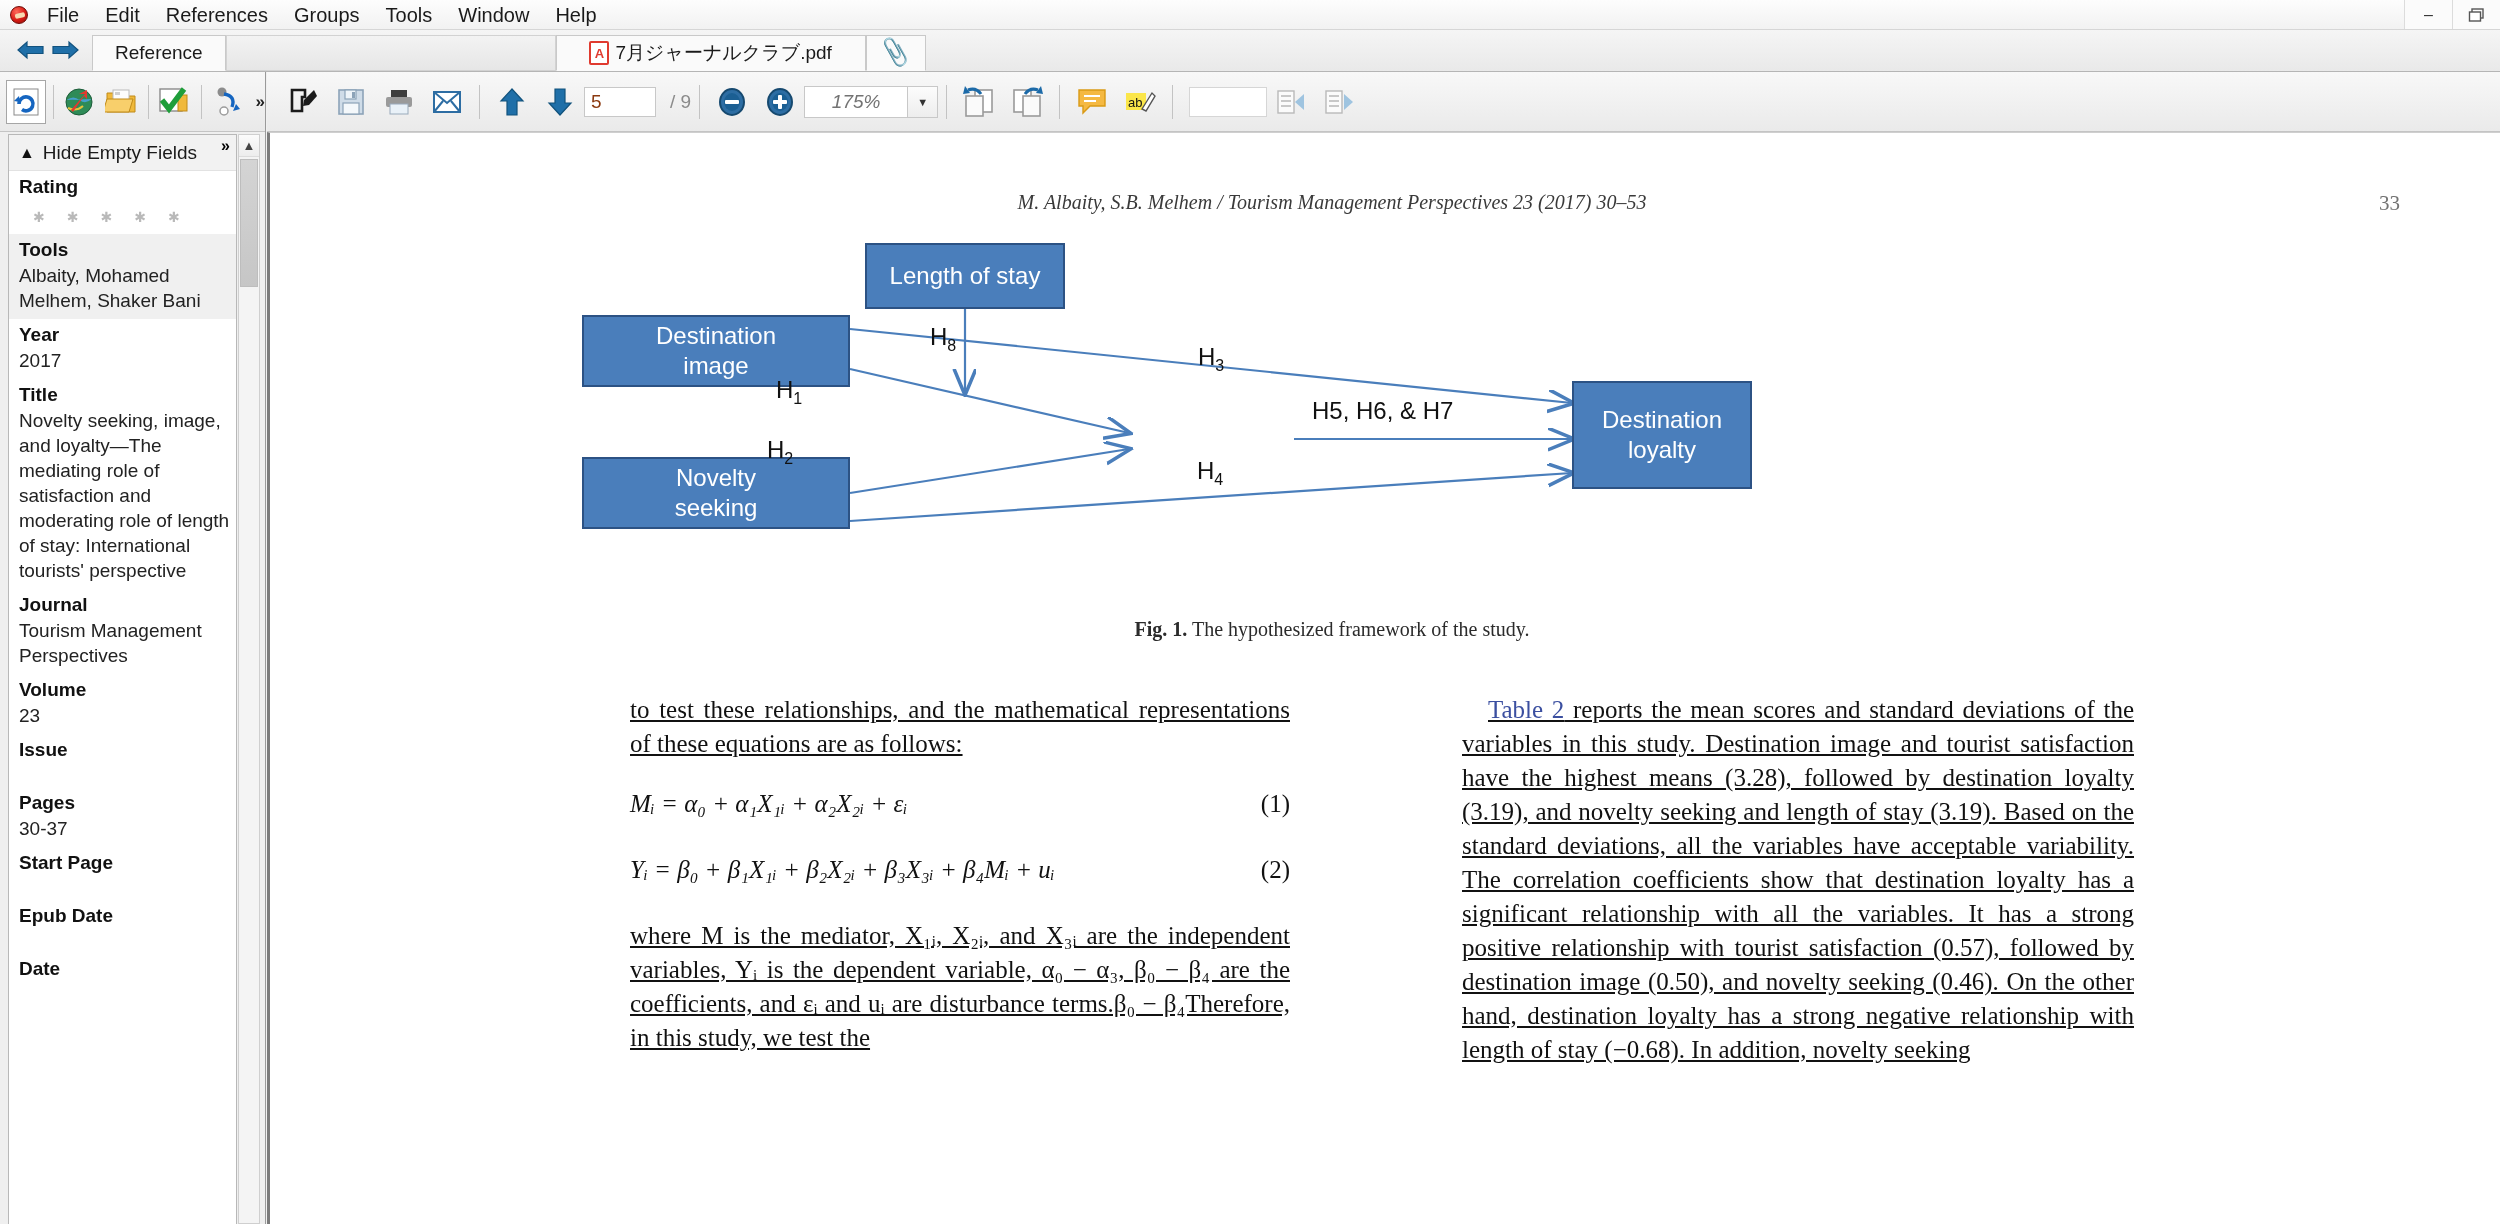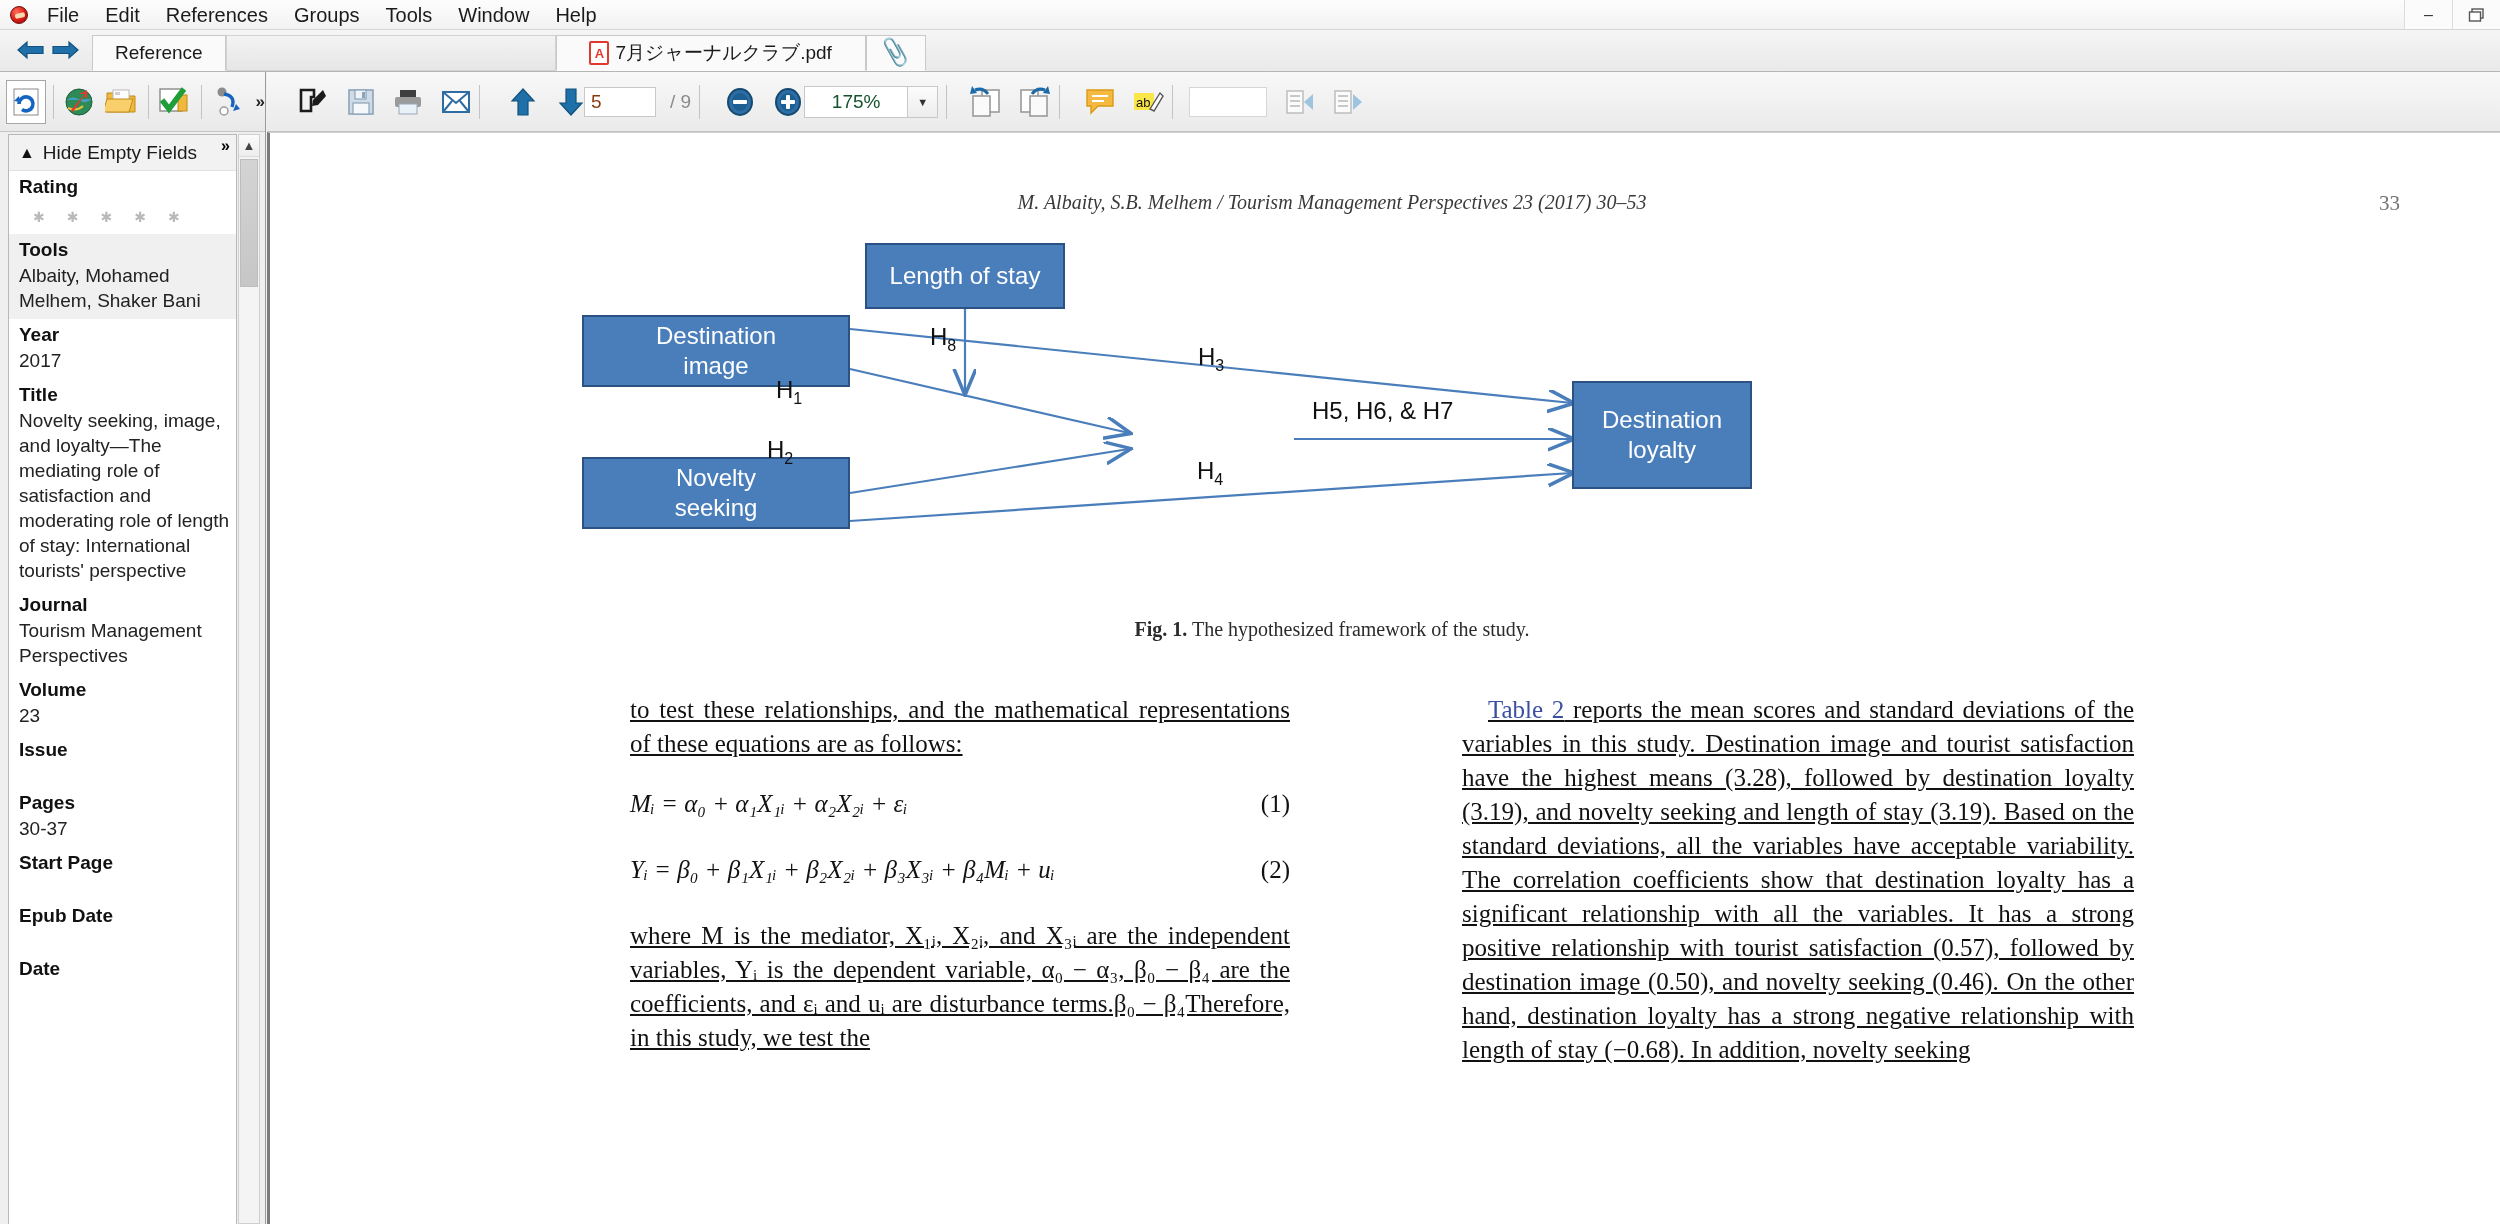--- a/index.html
+++ b/index.html
@@ -136,32 +136,32 @@
   
   .pdfpane {
     position: absolute; left: 267px; top: 72px; right: 0; bottom: 0;
     background: #f0f0f0;
   }
   .pdftoolbar {
     height: 60px; display: flex; align-items: center; padding-left: 12px;
     background: linear-gradient(#f8f8f8, #eaeaea);
     border-bottom: 1px solid #c4c4c4;
   }
-  .pbtn { width: 48px; height: 46px; display: flex; align-items: center; justify-content: flex-end; }
+  .pbtn { width: 48px; height: 46px; display: flex; align-items: center; justify-content: center; }
   .p-sep { width: 1px; height: 34px; background: #c3c3c3; margin: 0 8px; }
   .pagebox {
     width: 72px; height: 30px; background: #fff; border: 1px solid #c8c8c8;
     display: flex; align-items: center; padding-left: 6px;
     font-size: 19px; color: #8b3a10;
   }
   .pagetotal { font-size: 19px; color: #8a8a8a; margin-left: 14px; }
   .zoombox {
     width: 104px; height: 32px; background: #fff; border: 1px solid #c8c8c8;
     display: flex; align-items: center; justify-content: center;
-    font-size: 19px; color: #14532d;
+    font-size: 19px; color: #737373; font-style: italic;
   }
   .zoomdd {
     width: 30px; height: 32px; border: 1px solid #c8c8c8; border-left: none;
     background: linear-gradient(#fcfcfc,#ededed);
     display: flex; align-items: center; justify-content: center; font-size: 11px; color: #333;
   }
   .searchbox {
     width: 78px; height: 30px; background: #fff; border: 1px solid #d6d6d6; margin-left: 8px;
   }
 

